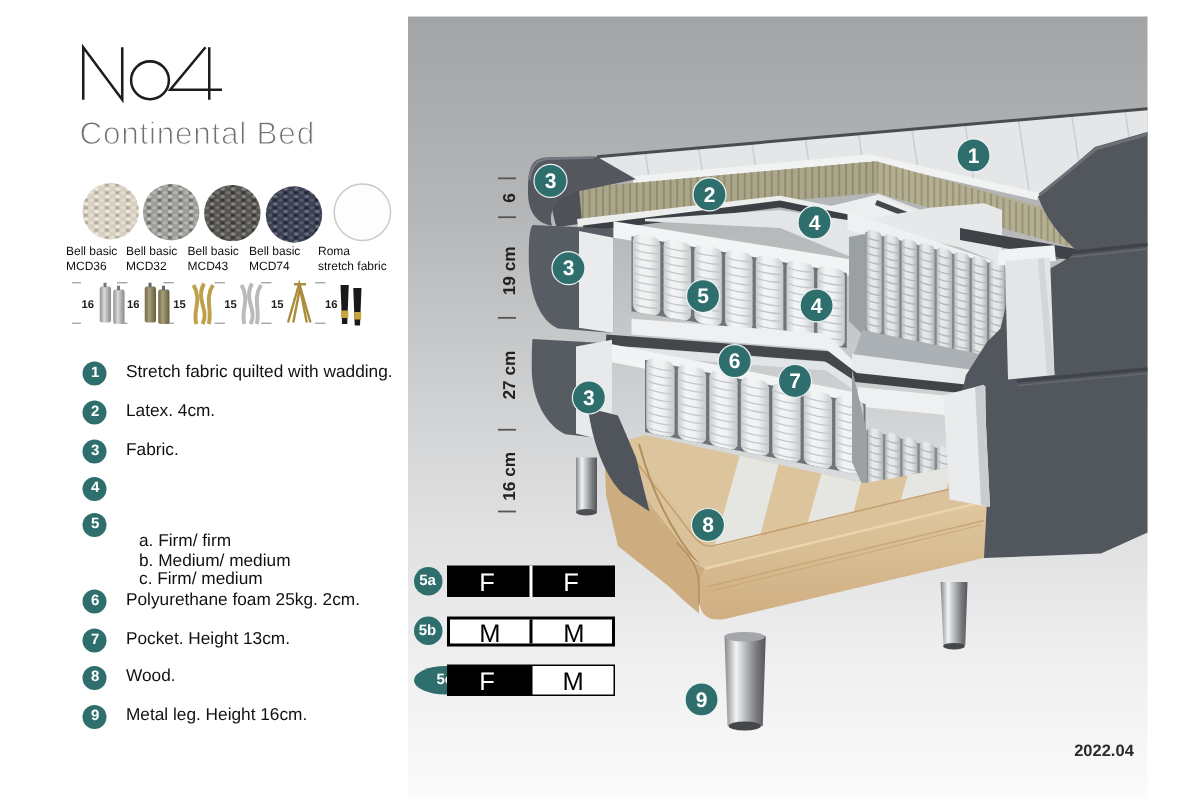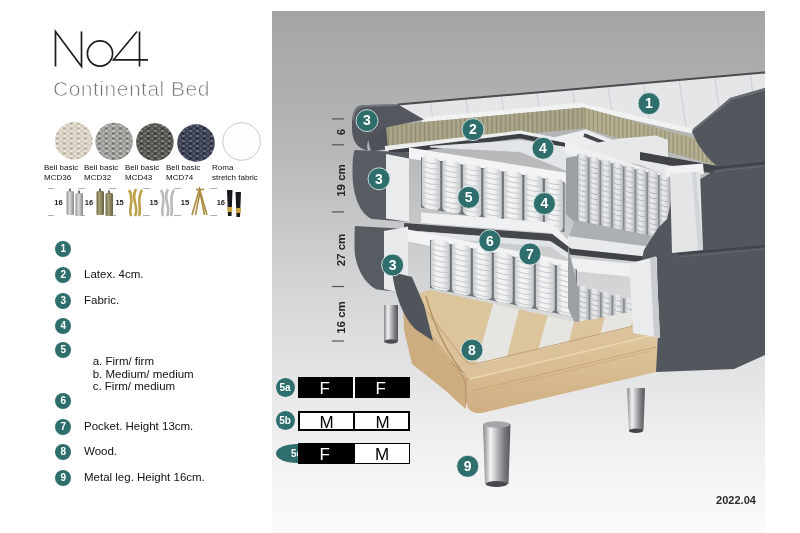--- a/index.html
+++ b/index.html
@@ -752,27 +752,29 @@
           <stop offset="1" stop-color="#645e40"></stop>
         </linearGradient>
       </defs>
 </svg>
 <div class="swl" style="left:44px;top:163px">Bell basic<br>MCD36</div>
 <div class="swl" style="left:84px;top:163px">Bell basic<br>MCD32</div>
 <div class="swl" style="left:125px;top:163px">Bell basic<br>MCD43</div>
 <div class="swl" style="left:166px;top:163px">Bell basic<br>MCD74</div>
 <div class="swl" style="left:212px;top:163px">Roma<br>stretch fabric</div>
 <div class="badge" style="left:55.4px;top:240.6px">1</div>
+<div class="li" style="top:241.6px">Stretch fabric quilted with wadding.</div>
 <div class="badge" style="left:55.4px;top:266.9px">2</div>
 <div class="li" style="top:267.9px">Latex. 4cm.</div>
 <div class="badge" style="left:55.4px;top:292.8px">3</div>
 <div class="li" style="top:293.8px">Fabric.</div>
 <div class="badge" style="left:55.4px;top:318.2px">4</div>
 <div class="badge" style="left:55.4px;top:341.6px">5</div>
 <div class="badge" style="left:55.4px;top:392.9px">6</div>
+<div class="li" style="top:393.9px">Polyurethane foam 25kg. 2cm.</div>
 <div class="badge" style="left:55.4px;top:418.7px">7</div>
 <div class="li" style="top:419.7px">Pocket. Height 13cm.</div>
 <div class="badge" style="left:55.4px;top:444.2px">8</div>
 <div class="li" style="top:445.2px">Wood.</div>
 <div class="badge" style="left:55.4px;top:469.6px">9</div>
 <div class="li" style="top:470.6px">Metal leg. Height 16cm.</div>
 <div class="li" style="left:92.7px;top:355.3px">a. Firm/ firm</div>
 <div class="li" style="left:92.7px;top:367.5px">b. Medium/ medium</div>
 <div class="li" style="left:92.7px;top:379.7px">c. Firm/ medium</div>
 <div class="badge" style="left:275.5px;top:377.8px;width:19px;height:19px;line-height:19px;border-radius:50%">5a</div>

